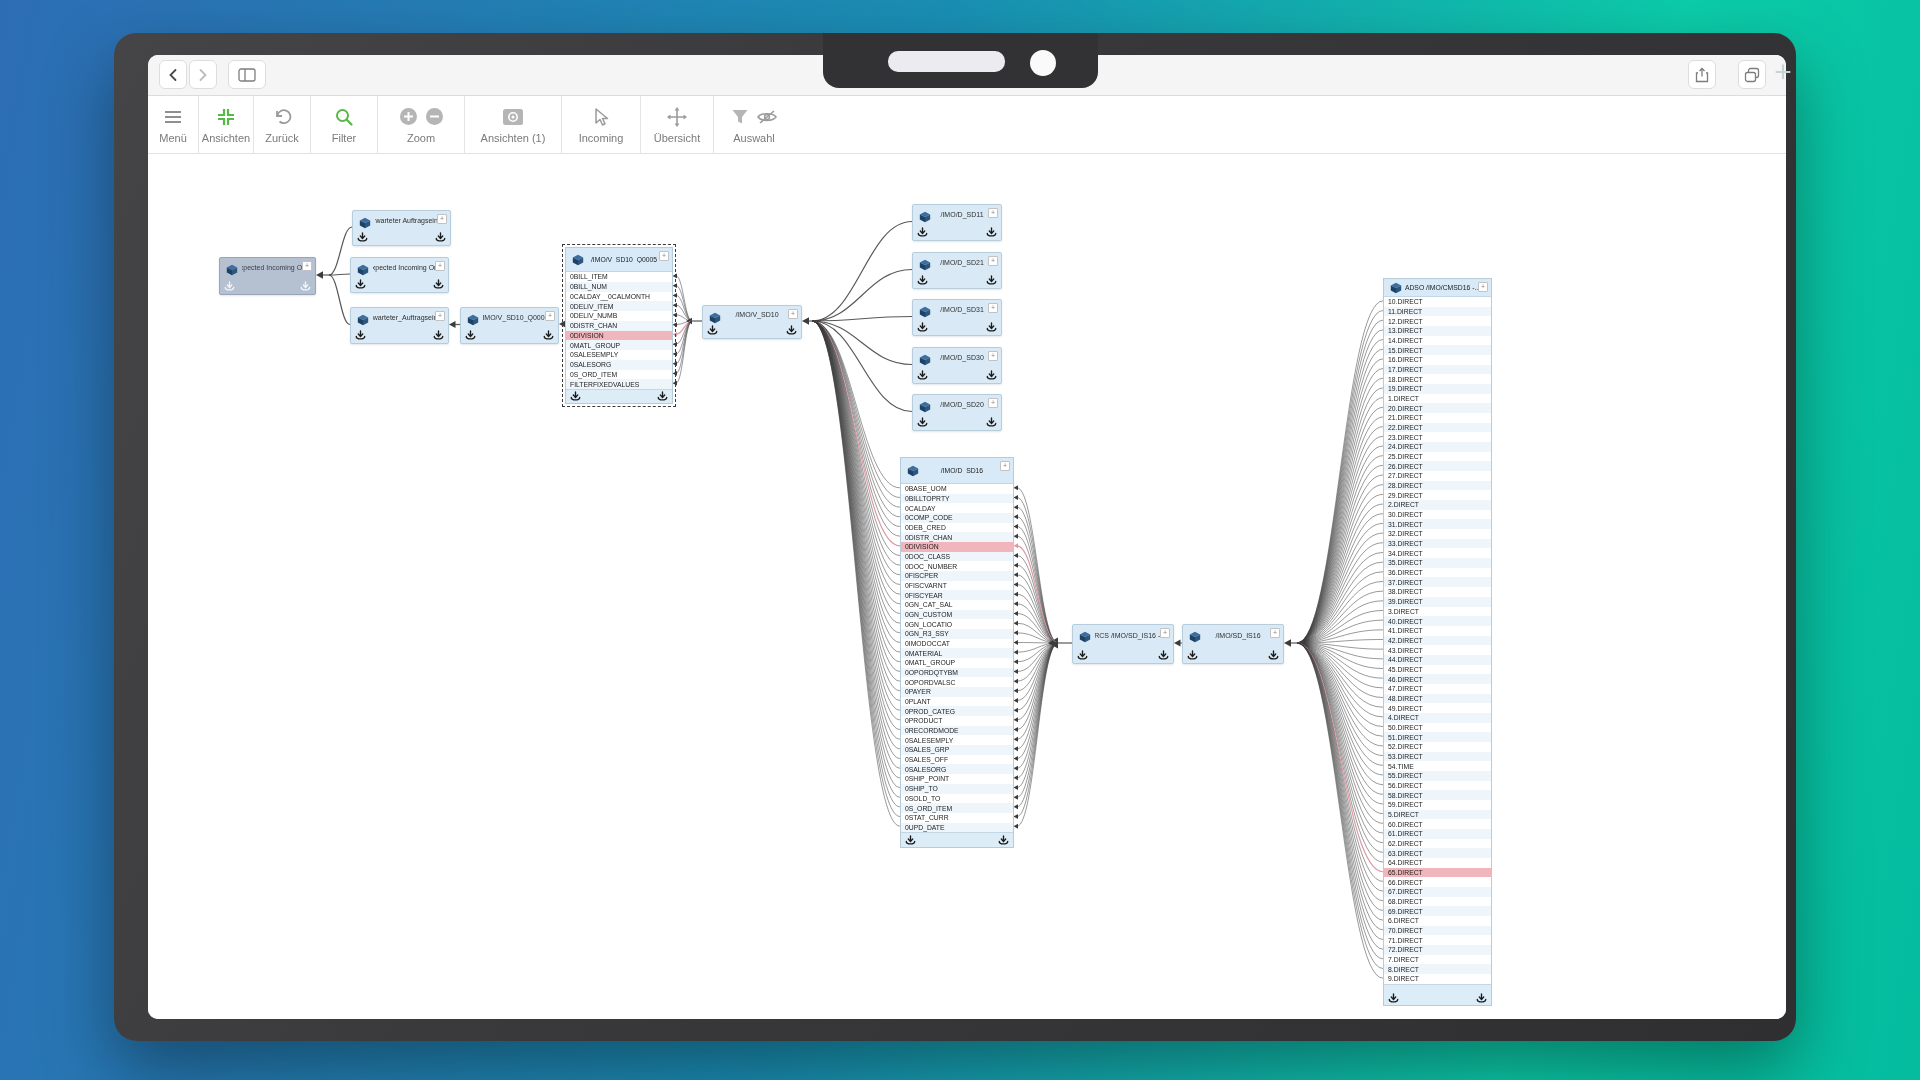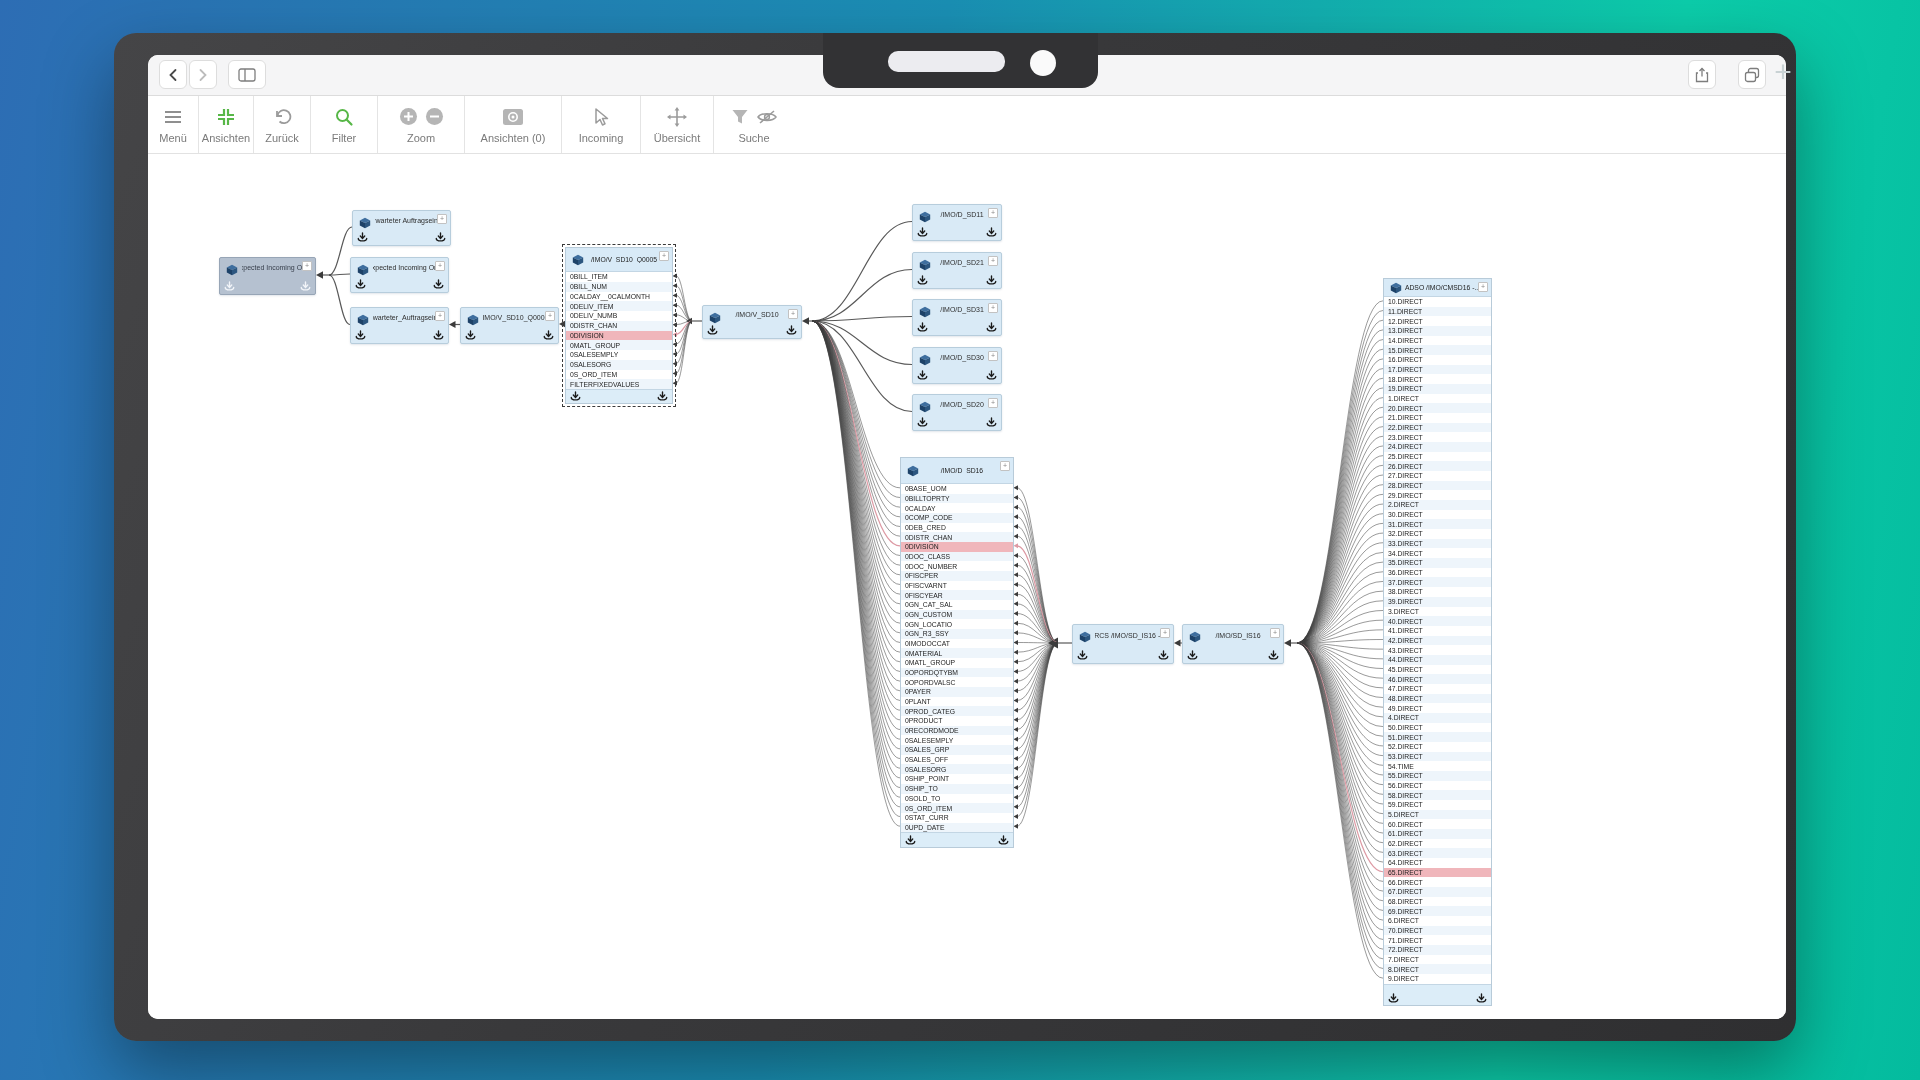--- a/index.html
+++ b/index.html
@@ -155,21 +155,21 @@
         <span class="lbl">Zoom</span>
       </div>
       <div class="tb-item" style="width:96px">
         <span class="ic">
             <svg class="icon" width="24" height="20" viewBox="0 0 24 20">
               <rect x="2" y="2" width="20" height="16" rx="2.5" fill="#b5b5b5"></rect>
               <circle cx="12" cy="10" r="4.2" fill="none" stroke="#fff" stroke-width="1.6"></circle>
               <circle cx="12" cy="10" r="1.5" fill="#fff"></circle>
             </svg>
           </span>
-        <span class="lbl">Ansichten (0)</span>
+        <span class="lbl">Ansichten (1)</span>
       </div>
       <div class="tb-item" style="width:78px">
         <span class="ic">
             <svg class="icon" width="18" height="20" viewBox="0 0 18 20">
               <path d="M4 2 L4 16 L8 12.5 L10.5 18 L13 16.8 L10.5 11.5 L15.5 11.5 Z" fill="#fff" stroke="#9b9b9b" stroke-width="1.5" stroke-linejoin="round"></path>
             </svg>
           </span>
         <span class="lbl">Incoming</span>
       </div>
       <div class="tb-item" style="width:72px">
@@ -193,21 +193,21 @@
         <span class="ic">
           <svg class="icon" width="18" height="18" viewBox="0 0 18 18">
               <path d="M1.5 2 H16.5 L11 9 V15.5 L7 13.5 V9 Z" fill="#b5b5b5"></path>
             </svg>
           <svg class="icon" width="22" height="18" viewBox="0 0 22 18">
               <path d="M2 9 C5 4.5 17 4.5 20 9 C17 13.5 5 13.5 2 9 Z" fill="none" stroke="#9b9b9b" stroke-width="1.5"></path>
               <circle cx="11" cy="9" r="2.4" fill="none" stroke="#9b9b9b" stroke-width="1.5"></circle>
               <line x1="4" y1="15" x2="18" y2="3" stroke="#9b9b9b" stroke-width="1.6"></line>
             </svg>
         </span>
-        <span class="lbl">Suche</span>
+        <span class="lbl">Auswahl</span>
       </div>
     </div>
 
     <div id="canvas">
       <svg id="edges" width="1638" height="865">
           <polygon points="168,121 175,117.15 175,124.85" fill="#3b3b3b"></polygon>
           <path d="M175,121 L181,121" fill="none" stroke="#3b3b3b" stroke-width="1.2" opacity="0.85"></path>
           <path d="M181,121 C191.35,121 193.65,73 204,73" fill="none" stroke="#3b3b3b" stroke-width="1.2" opacity="0.85"></path>
           <path d="M181,121 C190.45,121 192.55,120 202,120" fill="none" stroke="#3b3b3b" stroke-width="1.2" opacity="0.85"></path>
           <path d="M181,121 C190.45,121 192.55,170.5 202,170.5" fill="none" stroke="#3b3b3b" stroke-width="1.2" opacity="0.85"></path>

